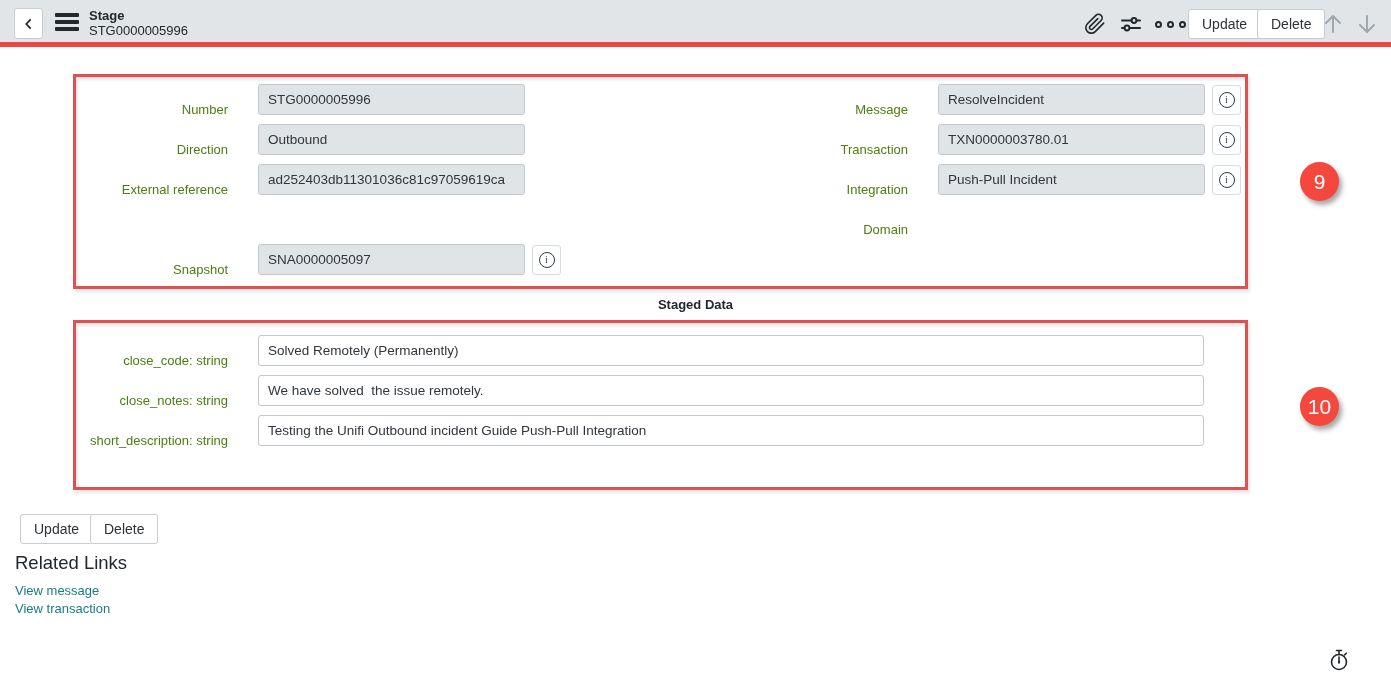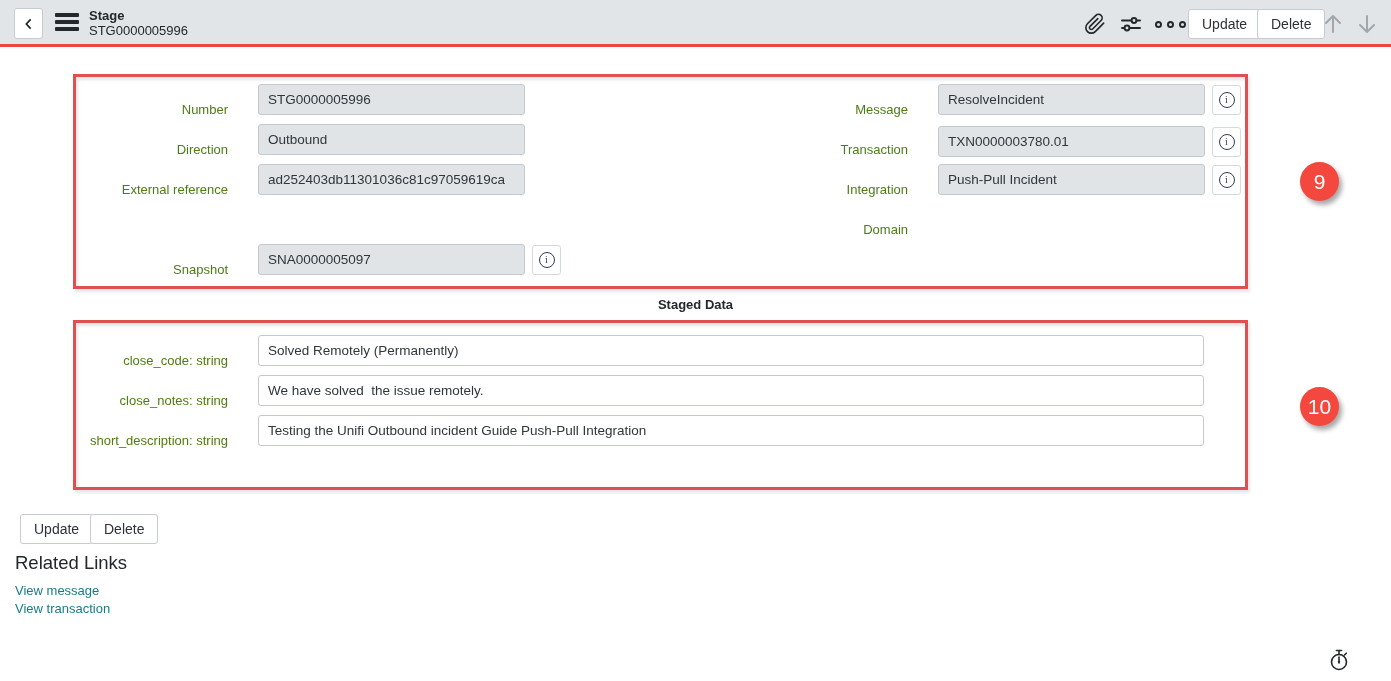--- a/index.html
+++ b/index.html
@@ -2,21 +2,21 @@
 <html><head>
 <meta charset="utf-8">
 <style>
   * { box-sizing: border-box; }
   html, body { margin: 0; padding: 0; background: #fff; }
   body { font-family: "Liberation Sans", sans-serif; }
   .screen { position: relative; width: 1391px; height: 681px; background: #fff; overflow: hidden; }
 
   
   .header { position: absolute; top: 0; left: 0; width: 1391px; height: 47px;
-            background: #e1e5e7; border-bottom: 3px solid #ef4444; }
+            background: #e1e5e7; border-bottom: 5px solid #ef4444; }
   .back-btn { position: absolute; left: 14px; top: 8px; width: 29px; height: 31px;
               background: #fff; border: 1px solid #c6ccd1; border-radius: 3px;
               display: flex; align-items: center; justify-content: center; cursor: pointer; padding: 0; }
   .hamburger { position: absolute; left: 55px; top: 13px; width: 24px; height: 20px; cursor: pointer; }
   .hamburger div { height: 3.5px; background: #23282c; margin-bottom: 3.5px; border-radius: 1px; }
   .title-block { position: absolute; left: 89px; top: 8px; line-height: 15px; }
   .title-main { font-size: 13px; font-weight: bold; color: #23282c; }
   .title-sub  { font-size: 13px; color: #23282c; }
 
   .hicon { position: absolute; top: 11px; width: 26px; height: 26px; display: flex;
@@ -153,21 +153,21 @@
     </button>
   </div>
 
   <div class="row" style="left:768px; top:82px;">
     <div class="flabel">Message</div>
     <input class="finput ro w-short" readonly="" value="ResolveIncident" style="">
     <button class="info-btn">
       <span class="info-glyph">i</span>
     </button>
   </div>
-  <div class="row" style="left:768px; top:122px;align-items:flex-end;">
+  <div class="row" style="left:768px; top:122px;">
     <div class="flabel">Transaction</div>
     <input class="finput ro w-short" readonly="" value="TXN0000003780.01" style="">
     <button class="info-btn">
       <span class="info-glyph">i</span>
     </button>
   </div>
   <div class="row" style="left:768px; top:162px;">
     <div class="flabel">Integration</div>
     <input class="finput ro w-short" readonly="" value="Push-Pull Incident" style="">
     <button class="info-btn">

